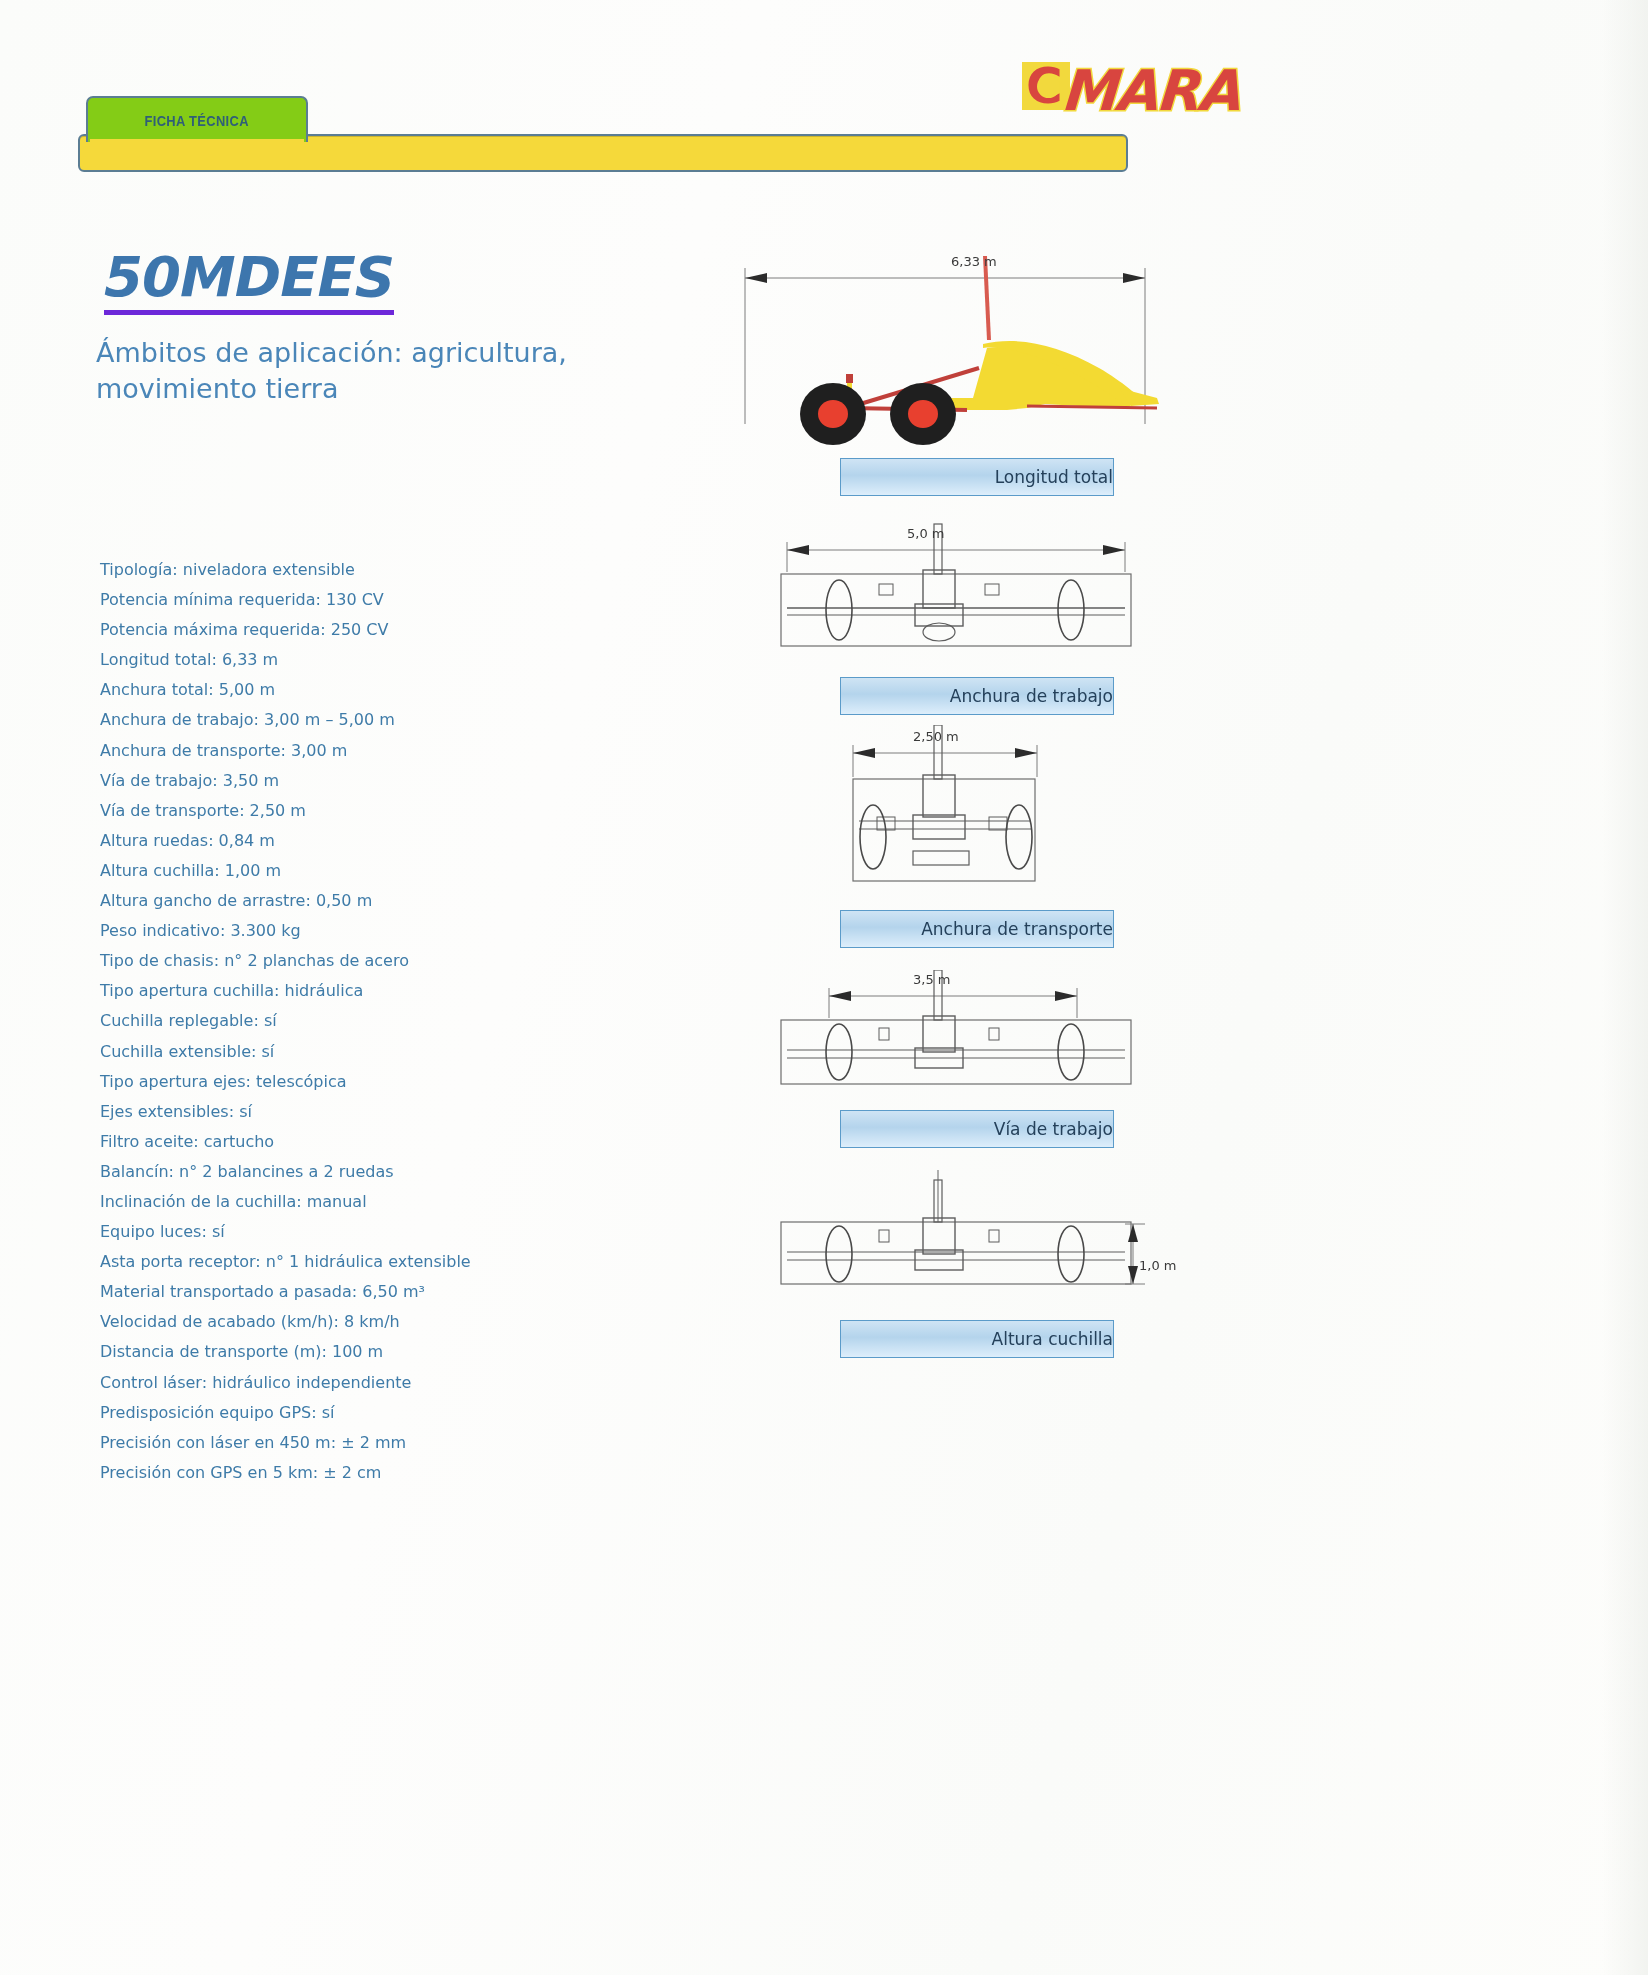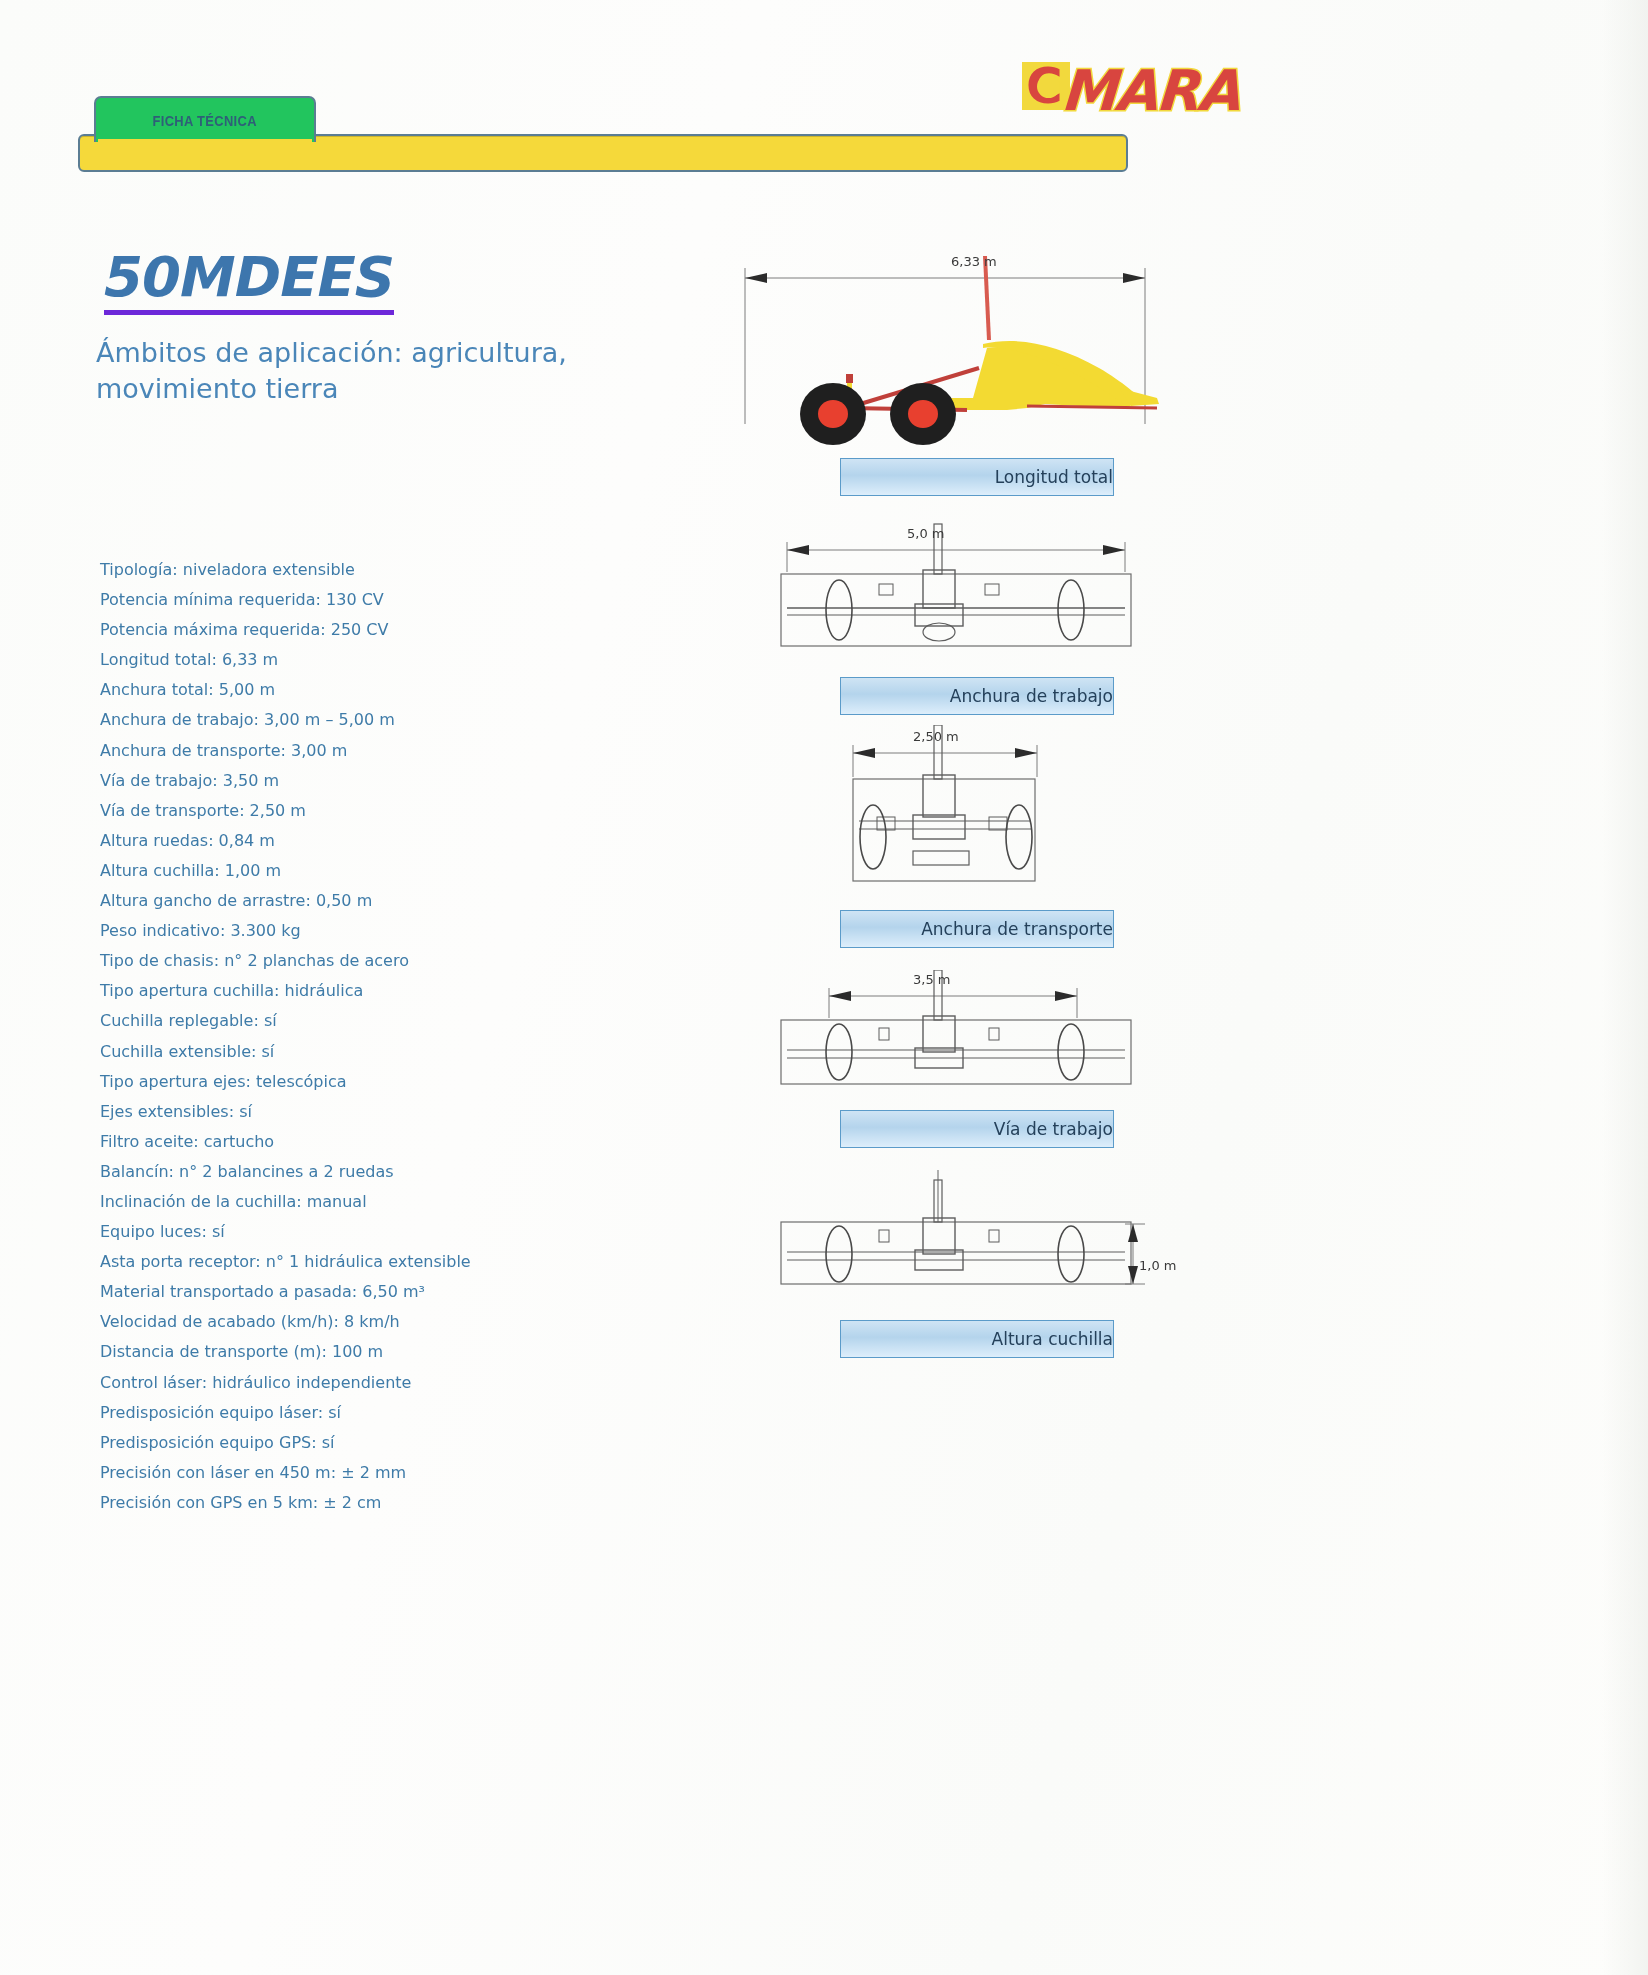--- a/index.html
+++ b/index.html
@@ -21,22 +21,22 @@
   }
 
   
   .header{position:absolute;left:78px;top:96px;width:1052px;height:72px;}
   .hdr-bar{
     position:absolute;left:0;top:38px;width:1046px;height:34px;
     background:#f5d93a;border:2px solid #5b7d93;border-radius:6px;
     box-shadow:0 1px 0 #cbb42f inset;
   }
   .hdr-tab{
-    position:absolute;left:16px;top:0;width:218px;height:44px;
-    background:#22c55e;border:2px solid #5b7d93;border-radius:7px 7px 0 0;
+    position:absolute;left:8px;top:0;width:218px;height:44px;
+    background:#84cc16;border:2px solid #5b7d93;border-radius:7px 7px 0 0;
     border-bottom:none;
     display:flex;align-items:center;justify-content:center;
     z-index:3;
   }
   .hdr-tab span{
     font-family:"Liberation Sans", sans-serif;
     font-size:15px;font-weight:700;letter-spacing:.4px;
     color:#2f5f78;
     transform:scaleX(.86);
   }
@@ -166,21 +166,20 @@
   <li>Ejes extensibles: sí</li>
   <li>Filtro aceite: cartucho</li>
   <li>Balancín: n° 2 balancines a 2 ruedas</li>
   <li>Inclinación de la cuchilla: manual</li>
   <li>Equipo luces: sí</li>
   <li>Asta porta receptor: n° 1 hidráulica extensible</li>
   <li>Material transportado a pasada: 6,50 m³</li>
   <li>Velocidad de acabado (km/h): 8 km/h</li>
   <li>Distancia de transporte (m): 100 m</li>
   <li>Control láser: hidráulico independiente</li>
-  <li>Predisposición equipo láser: sí</li>
   <li>Predisposición equipo GPS: sí</li>
   <li>Precisión con láser en 450 m: ± 2 mm</li>
   <li>Precisión con GPS en 5 km: ± 2 cm</li>
 </ul>
 
 <div class="diagrams">
 
   <div class="dia">
     <div class="dimlabel" style="left:224px;top:6px;">6,33 m</div>
     <svg width="500" height="200" viewBox="0 0 500 200">

